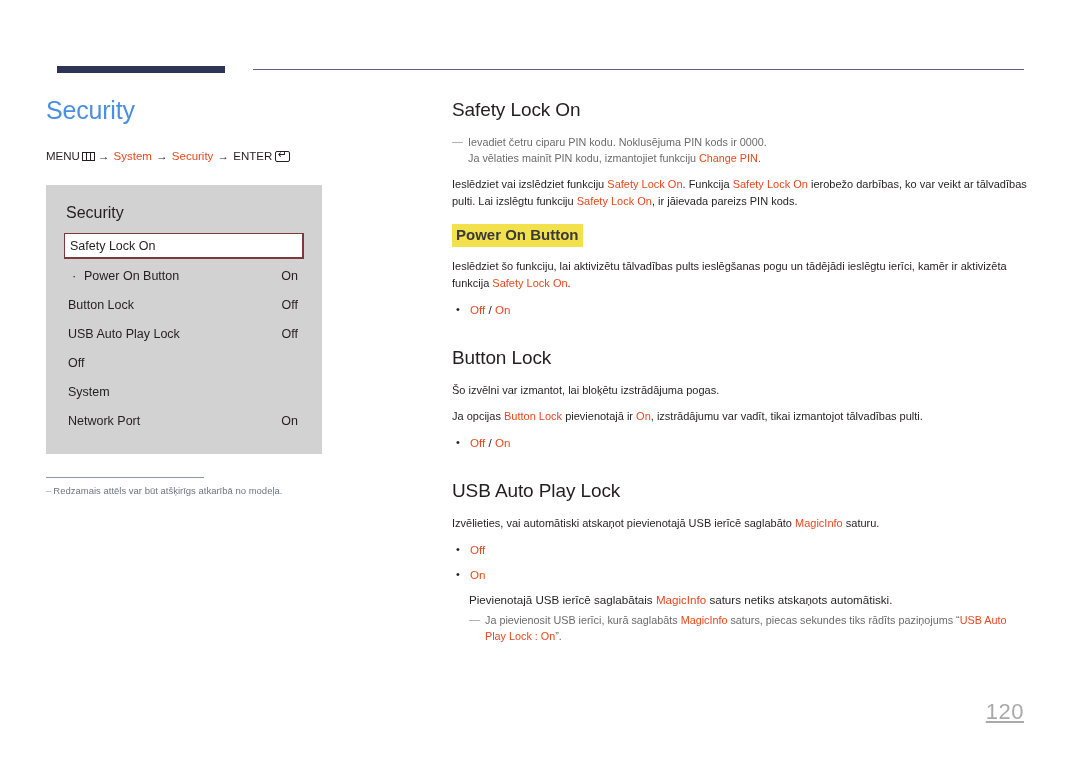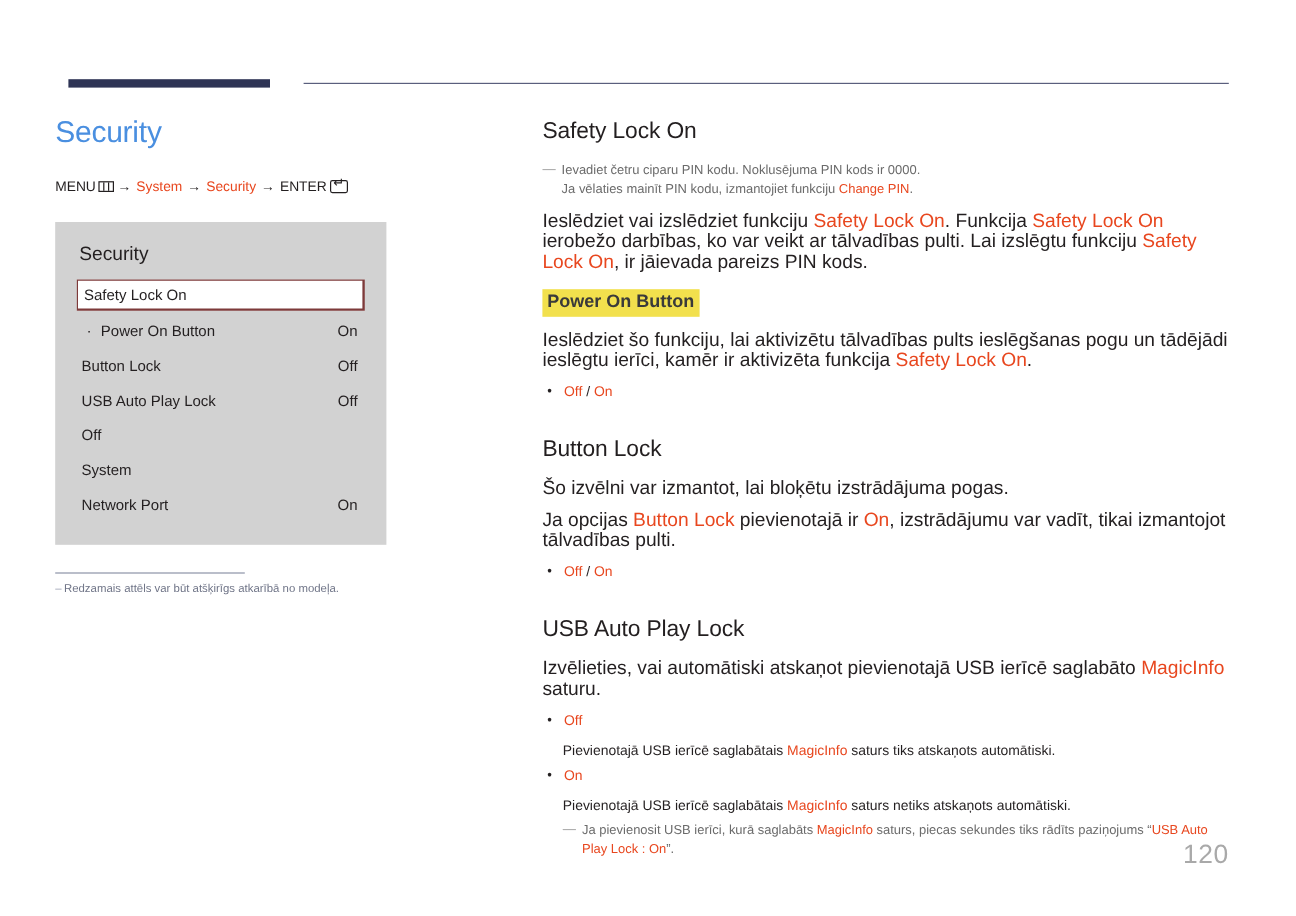--- a/index.html
+++ b/index.html
@@ -194,21 +194,21 @@
     display: inline-block;
     font-size: 15px;
     font-weight: bold;
     color: #3a3a3a;
     background: #f2e04d;
     padding: 1px 4px 2px 4px;
     margin: 0 0 11px 0;
     line-height: 20px;
   }
   .para {
-    font-size: 16px;
+    font-size: 11px;
     color: #231f20;
     line-height: 17px;
     margin: 0 0 9px 0;
   }
   .accent { color: #e8471f; }
 
   .note {
     position: relative;
     padding-left: 16px;
     font-size: 10.8px;
@@ -255,20 +255,21 @@
 
   
   .page-number {
     position: absolute;
     right: 56px;
     bottom: 38px;
     font-size: 22px;
     color: #a9a9a9;
     letter-spacing: 0.5px;
     line-height: 26px;
+    text-decoration: underline;
   }
 </style>
 </head>
 <body>
 
 <div class="header-rules">
   <div class="rule-thick"></div>
   <div class="rule-thin"></div>
 </div>
 
@@ -359,21 +360,20 @@
     <li><span class="dot">•</span><span class="accent">Off</span><span> / </span><span class="accent">On</span></li>
   </ul>
 
   <h2 class="sec-h2 spaced">USB Auto Play Lock</h2>
 
   <p class="para"><span>Izvēlieties, vai automātiski atskaņot pievienotajā USB ierīcē saglabāto </span><span class="accent">MagicInfo</span><span> saturu.</span></p>
 
   <ul class="bullets">
     <li><span class="dot">•</span><span class="accent">Off</span></li>
   </ul>
-  <p class="bullet-sub"><span>Pievienotajā USB ierīcē saglabātais </span><span class="accent">MagicInfo</span><span> saturs tiks atskaņots automātiski.</span></p>
 
   <ul class="bullets">
     <li><span class="dot">•</span><span class="accent">On</span></li>
   </ul>
   <p class="bullet-sub"><span>Pievienotajā USB ierīcē saglabātais </span><span class="accent">MagicInfo</span><span> saturs netiks atskaņots automātiski.</span></p>
 
   <div class="note indented">
     <span class="note-dash">—</span><span>Ja pievienosit USB ierīci, kurā saglabāts </span><span class="accent">MagicInfo</span><span> saturs, piecas sekundes tiks rādīts paziņojums “</span><span class="accent">USB Auto Play Lock : On</span><span>”.</span>
   </div>
 

